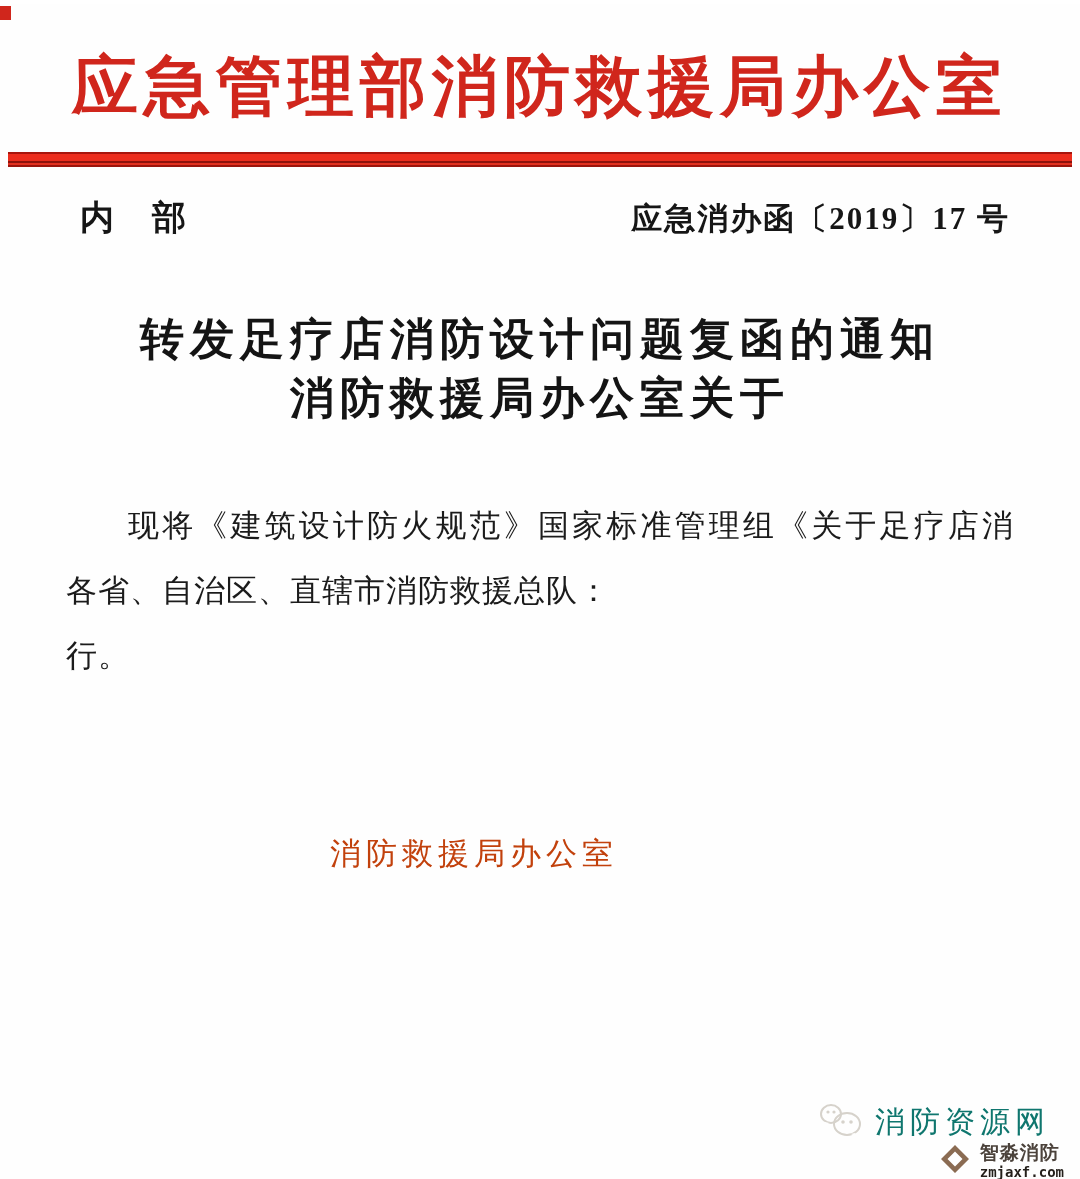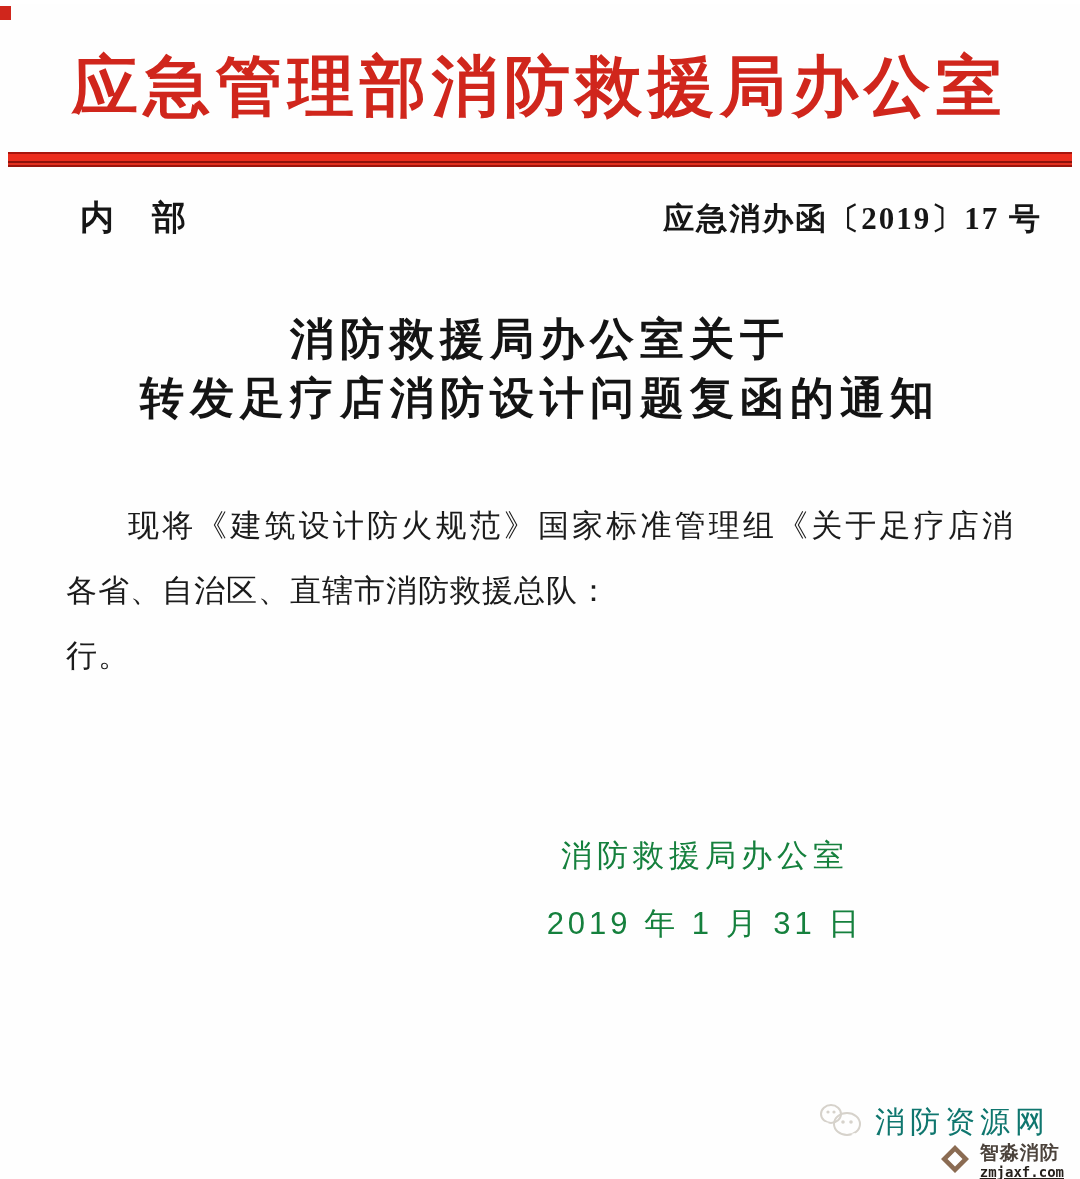--- a/index.html
+++ b/index.html
@@ -50,21 +50,21 @@
       #8c130c 9px, #8c130c 11px,
       #e23120 11px, #e23120 13px,
       #9c150d 13px, #9c150d 15px
     );
   }
   
   .info-row {
     display: flex;
     justify-content: space-between;
     align-items: baseline;
-    padding: 0 38px 0 80px;
+    padding: 0 70px 0 80px;
     margin-top: 28px;
     height: 42px;
   }
   .classification {
     font-family: "Liberation Sans", sans-serif;
     font-weight: bold;
     font-size: 34px;
     letter-spacing: 2px;
     color: #161616;
     white-space: pre;
@@ -108,23 +108,22 @@
     text-align-last: justify;
   }
   .indent-2em {
     text-indent: 2em;
   }
   
   .signature-block {
     margin-top: 148px;
     margin-left: 330px;
     width: 750px;
-    text-align: center;
-    font-family: Liberation Sans, sans-serif;
-    color: #15803d;
+    font-family: Liberation Mono, monospace;
+    color: #c2410c;
   }
   .signer {
     font-size: 31px;
     letter-spacing: 5px;
     line-height: 40px;
   }
   .sign-date {
     margin-top: 28px;
     font-size: 31px;
     letter-spacing: 4px;
@@ -170,53 +169,51 @@
     font-size: 19px;
     letter-spacing: 1px;
     color: #4b423b;
   }
   .brand-url {
     margin-top: 3px;
     font-family: "DejaVu Sans Mono", monospace;
     font-weight: bold;
     font-size: 14px;
     color: #241f1a;
-    text-decoration: underline;
   }
 </style>
 </head>
 <body>
 
 <div class="page">
 
   <div class="corner-mark"></div>
 
   <div class="agency-title">应急管理部消防救援局办公室</div>
 
   <div class="red-rule"></div>
 
   <div class="info-row">
     <span class="classification">内　部</span>
     <span class="doc-number">应急消办函〔2019〕17 号</span>
   </div>
 
   <div class="doc-title">
+    <div>转发足疗店消防设计问题复函的通知</div>
     <div>消防救援局办公室关于</div>
-    <div>转发足疗店消防设计问题复函的通知</div>
   </div>
 
   <div class="body-text">
     <div class="body-line justified indent-2em">现将《建筑设计防火规范》国家标准管理组《关于足疗店消</div>
     <div class="body-line">各省、自治区、直辖市消防救援总队：</div>
     <div class="body-line">行。</div>
   </div>
 
   <div class="signature-block">
     <div class="signer">消防救援局办公室</div>
-    <div class="sign-date">2019 年 1 月 31 日</div>
   </div>
 
   <div class="watermark-area">
     <div class="site-watermark">
       <span>
         <svg width="46" height="38" viewBox="0 0 46 38">
           <g fill="none" stroke="#d6d2cb" stroke-width="2">
             <ellipse cx="12" cy="13" rx="10" ry="9"></ellipse>
             <path d="M6 21 L4 26 L10 22" fill="#fefefe" stroke="none"></path>
             <ellipse cx="28" cy="23" rx="13" ry="11"></ellipse>

